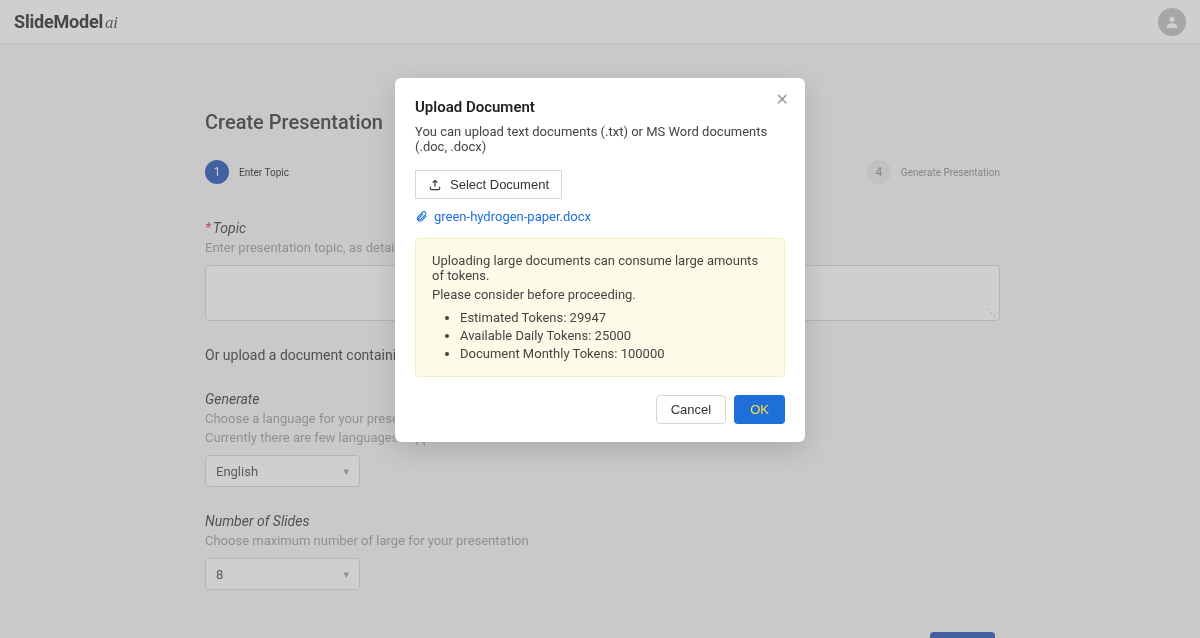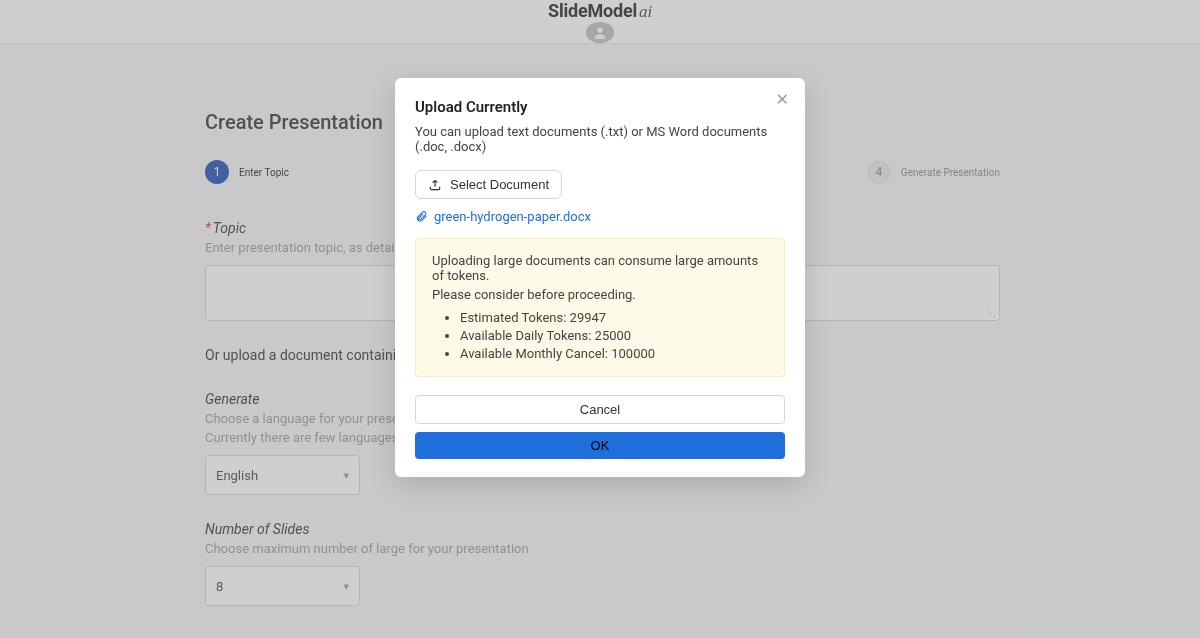--- a/index.html
+++ b/index.html
@@ -16,21 +16,20 @@
   }
   
   .topbar {
     height: 44px;
     background: #fff;
     border-bottom: 1px solid #e8e8e8;
     display: flex;
     align-items: center;
     justify-content: space-between;
     padding: 0 14px;
-    flex-direction: column;
   }
   .logo {
     font-weight: 700;
     font-size: 18px;
     color: #222;
     letter-spacing: -0.2px;
   }
   .logo .ai {
     font-style: italic;
     font-weight: 400;
@@ -98,21 +97,21 @@
     position:relative;
   }
   .topic-box .resize-glyph{
     position:absolute; right:3px; bottom:2px;
     color:#bbb; font-size:10px; letter-spacing:-2px;
     transform: scaleX(-1);
   }
   .or-upload { color:#333; font-size:14px; margin-bottom:28px;}
   .select-wrap {
     width:155px;
-    height:40px;
+    height:32px;
     border:1px solid #d6d6d6;
     border-radius:4px;
     background:#fff;
     display:flex; align-items:center;
     padding:0 10px;
     justify-content:space-between;
     color:#444;
     font-size:13px;
     margin-top:10px;
   }
@@ -153,21 +152,21 @@
     position:absolute; top:14px; right:16px;
     color:#9a9a9a; font-size:16px; cursor:pointer;
     background:none; border:none;
     line-height:1;
   }
   .modal-title { font-size:15px; font-weight:600; color:#222; margin-bottom:8px;}
   .modal-desc { font-size:13px; color:#444; margin-bottom:16px; }
   .select-doc-btn {
     display:inline-flex; align-items:center; gap:8px;
     border:1px solid #d6d6d6; background:#fff;
-    border-radius:6px;
+    border-radius:0;
     padding:6px 12px;
     font-size:13px;
     color:#333;
     cursor:pointer;
   }
   .select-doc-btn svg{ width:14px; height:14px; }
   .file-line {
     display:flex; align-items:center; gap:6px;
     margin-top:10px;
     font-size:13px;
@@ -184,28 +183,27 @@
     color:#444;
   }
   .warn-box p { margin-bottom:4px; }
   .warn-box ul { margin-top:8px; padding-left:28px; }
   .warn-box li { margin-bottom:3px; list-style:disc; }
   .modal-actions {
     margin-top:18px;
     display:flex;
     justify-content:flex-end;
     gap:8px;
-    flex-direction:column;
   }
   .btn-cancel {
     background:#fff; border:1px solid #d6d6d6; color:#333;
     border-radius:4px; padding:6px 14px; font-size:13px; cursor:pointer;
   }
   .btn-ok {
-    background:#1e6fd9; color:#000000; border:none;
+    background:#1e6fd9; color:#fde047; border:none;
     border-radius:4px; padding:6px 16px; font-size:13px; cursor:pointer;
   }
 </style>
 </head>
 <body>
 
 <div class="topbar">
   <div class="logo">
     <span>SlideModel</span><span class="ai">ai</span>
   </div>
@@ -265,21 +263,21 @@
     <button class="next-btn">Next</button>
   </div>
 </div>
 
 <div class="overlay"></div>
 
 <div class="modal">
   <button class="modal-close">
     <span>✕</span>
   </button>
-  <div class="modal-title">Upload Currently</div>
+  <div class="modal-title">Upload Document</div>
   <div class="modal-desc">You can upload text documents (.txt) or MS Word documents (.doc, .docx)</div>
 
   <button class="select-doc-btn">
     <svg viewBox="0 0 24 24" fill="none" stroke="currentColor" stroke-width="2">
       <path d="M12 15V4m0 0l-4 4m4-4l4 4"></path>
         <path d="M4 15v3a2 2 0 002 2h12a2 2 0 002-2v-3"></path>
     </svg>
     <span>Select Document</span>
   </button>
 
@@ -289,21 +287,21 @@
     </svg>
     <a href="#">green-hydrogen-paper.docx</a>
   </div>
 
   <div class="warn-box">
     <p>Uploading large documents can consume large amounts of tokens.</p>
     <p>Please consider before proceeding.</p>
     <ul>
       <li>Estimated Tokens: 29947</li>
       <li>Available Daily Tokens: 25000</li>
-      <li>Available Monthly Cancel: 100000</li>
+      <li>Document Monthly Tokens: 100000</li>
     </ul>
   </div>
 
   <div class="modal-actions">
     <button class="btn-cancel">Cancel</button>
     <button class="btn-ok">OK</button>
   </div>
 </div>
 
 </body></html>

